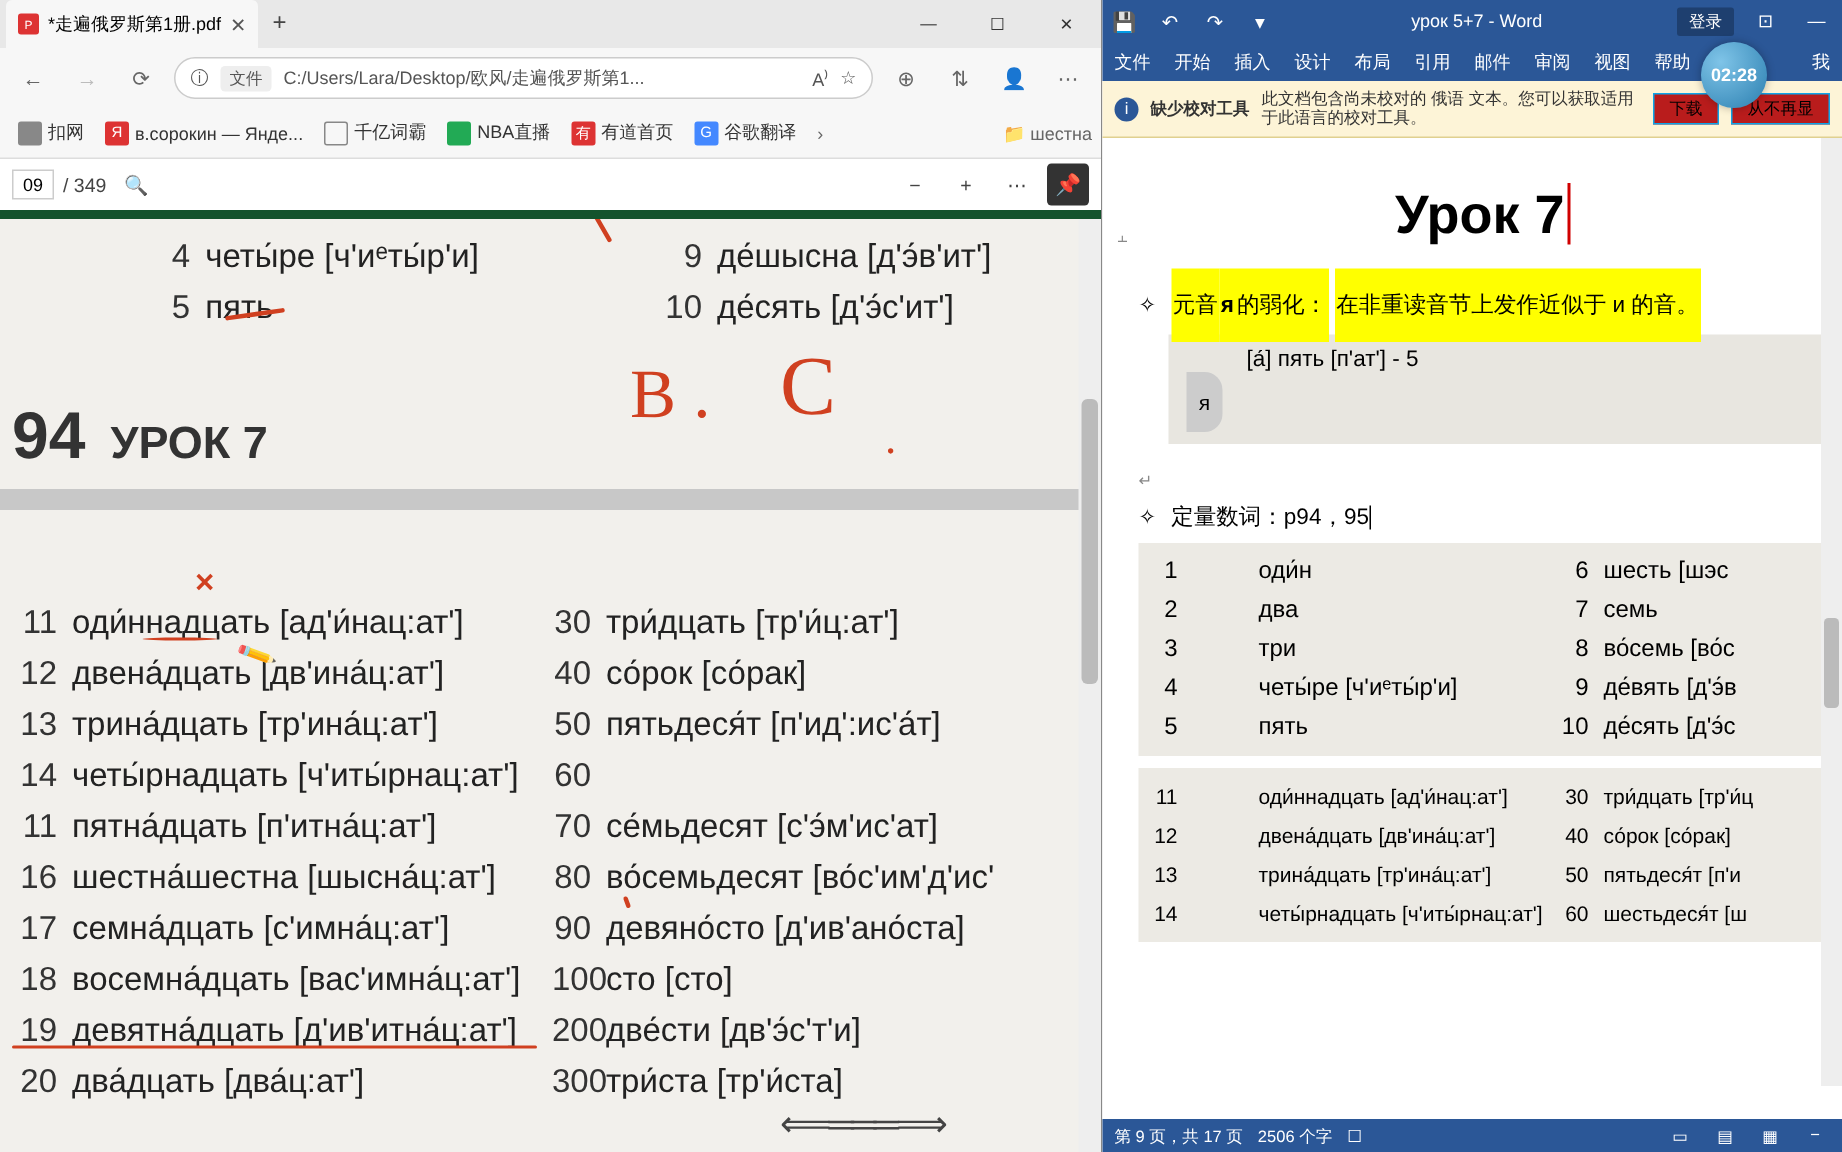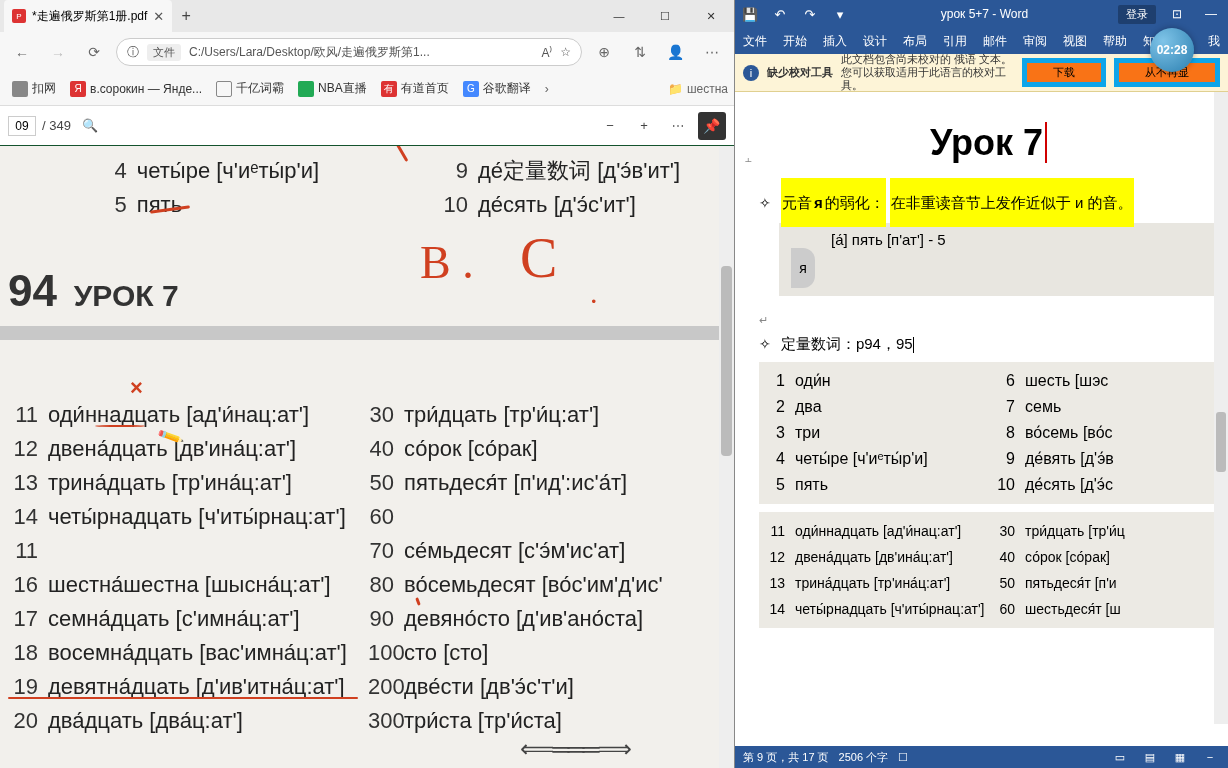--- a/index.html
+++ b/index.html
@@ -20,21 +20,21 @@
 .nav-btn { width: 28px; height: 28px; display: flex; align-items: center; justify-content: center; color: #666; font-size: 14px; border-radius: 4px; }
 .url { flex: 1; height: 28px; background: #fff; border: 1px solid #ccc; border-radius: 14px; display: flex; align-items: center; padding: 0 10px; font-size: 12px; color: #555; gap: 8px; }
 .url .file-lbl { background: #eee; padding: 1px 6px; border-radius: 3px; font-size: 11px; }
 
 .bm { height: 34px; background: #f7f7f7; border-bottom: 1px solid #ddd; display: flex; align-items: center; padding: 0 6px; font-size: 12px; color: #333; gap: 2px; }
 .bm-item { display: flex; align-items: center; gap: 4px; padding: 3px 6px; border-radius: 3px; }
 .bm-item .ic { width: 16px; height: 16px; border-radius: 2px; display: flex; align-items: center; justify-content: center; font-size: 10px; color: #fff; }
 .bm .chev { color: #666; padding: 0 6px; }
 .bm .folder { color: #666; margin-left: auto; }
 
-.pdf-bar { height: 40px; background: #fff; border-bottom: 1px solid #14532d; display: flex; align-items: center; padding: 0 8px; font-size: 13px; color: #444; gap: 6px; }
+.pdf-bar { height: 40px; background: #fff; border-bottom: 6px solid #14532d; display: flex; align-items: center; padding: 0 8px; font-size: 13px; color: #444; gap: 6px; }
 .pdf-bar input { width: 28px; border: 1px solid #ccc; text-align: center; font-size: 12px; padding: 2px; }
 .pdf-bar .spacer { flex: 1; }
 .pdf-bar .ib { width: 28px; height: 28px; display: flex; align-items: center; justify-content: center; }
 .pdf-bar .pin { background: #333; color: #fff; border-radius: 3px; font-size: 14px; }
 
 .pdf-view { flex: 1; background: #c8c8c8; overflow: hidden; position: relative; }
 .page { background: #f2f0ec; margin: 0 0 14px 0; padding: 8px 12px; font-family: Georgia, "Times New Roman", serif; color: #222; position: relative; }
 .page.top { height: 180px; }
 .page.bot { height: 430px; }
 .row { display: flex; font-size: 22px; line-height: 34px; }
@@ -55,40 +55,40 @@
 .word { width: 493px; height: 768px; display: flex; flex-direction: column; background: #fff; position: relative; }
 .w-title { height: 28px; background: #2b5797; color: #fff; display: flex; align-items: center; font-size: 12px; padding: 0 4px; gap: 8px; }
 .w-title .tbtn { width: 22px; text-align: center; font-size: 13px; }
 .w-title .tname { flex: 1; text-align: center; }
 .w-title .login { background: #1e3f6f; padding: 2px 8px; border-radius: 2px; font-size: 11px; }
 .w-title .winbox { width: 26px; text-align: center; }
 
 .ribbon { height: 26px; background: #2b5797; color: #fff; display: flex; align-items: center; font-size: 12px; }
 .ribbon .rt { padding: 0 8px; height: 100%; display: flex; align-items: center; }
 
-.clock-ovl { position: absolute; right: 34px; top: 28px; width: 44px; height: 44px; border-radius: 50%; background: radial-gradient(circle at 30% 30%, #7fc4e8, #2b7fb0); display: flex; align-items: center; justify-content: center; color: #fff; font-size: 12px; font-weight: bold; z-index: 10; box-shadow: 0 0 6px rgba(0,0,0,.3); }
+.clock-ovl { position: absolute; right: 50px; top: 28px; width: 44px; height: 44px; border-radius: 50%; background: radial-gradient(circle at 30% 30%, #7fc4e8, #2b7fb0); display: flex; align-items: center; justify-content: center; color: #fff; font-size: 12px; font-weight: bold; z-index: 10; box-shadow: 0 0 6px rgba(0,0,0,.3); }
 
 .msgbar { height: 38px; background: #fdf4d7; border-bottom: 1px solid #e0d090; display: flex; align-items: center; padding: 0 8px; font-size: 11px; color: #333; gap: 8px; }
 .msgbar .info-ic { width: 16px; height: 16px; border-radius: 50%; background: #2b5797; color: #fff; display: flex; align-items: center; justify-content: center; font-size: 11px; }
 .msgbar .msg-t { font-weight: bold; }
 .msgbar .msg-d { flex: 1; line-height: 13px; }
-.msgbar .btn { border: 5px solid #0ea5e9; background: #f97316; padding: 2px 26px; font-size: 11px; }
+.msgbar .btn { border: 1px solid #0ea5e9; background: #b91c1c; padding: 2px 10px; font-size: 11px; }
 
 .doc { flex: 1; background: #fff; overflow: hidden; padding: 20px 10px 0 24px; font-family: "Times New Roman", SimSun, serif; font-size: 15px; color: #000; position: relative; }
 .doc h1 { text-align: center; font-size: 36px; font-weight: bold; margin: 10px 0 30px; font-family: "Times New Roman", serif; }
 .doc h1 .cursor { border-right: 2px solid #d00000; padding-left: 2px; }
 .bullet-line { margin: 8px 0; }
 .dia { font-size: 14px; margin-right: 6px; }
 .hl { background: #ffff00; padding: 16px 1px; }
 .img-block { background: #e8e6e0; margin: 10px 0 18px 20px; padding: 8px 12px; font-family: Georgia, serif; font-size: 15px; }
 .img-block .ya { display: inline-block; width: 24px; height: 40px; background: #ccc; border-radius: 0 12px 12px 0; text-align: center; line-height: 40px; margin-right: 6px; vertical-align: middle; font-size: 14px; }
 .numtbl { background: #eceae4; margin: 8px 0; padding: 6px 10px; font-family: Georgia, serif; font-size: 16px; }
 .numtbl .nr { display: flex; line-height: 26px; }
 .numtbl .nc1 { width: 26px; text-align: right; padding-right: 10px; }
-.numtbl .nc2 { width: 200px; }
+.numtbl .nc2 { width: 200px; margin-left: 44px; }
 .numtbl .nc3 { width: 30px; text-align: right; padding-right: 10px; }
 .cursor-mark { display:inline-block; width:0; height:16px; border-right:1px solid #000; vertical-align: middle; }
 .para-mark { color: #888; font-size: 11px; }
 
 .status { height: 22px; background: #2b5797; color: #fff; display: flex; align-items: center; font-size: 11px; padding: 0 8px; gap: 10px; }
 .status .sp { flex: 1; }
 .status .vb { width: 20px; text-align: center; }
 .w-scroll { position: absolute; right: 0; top: 0; width: 14px; height: calc(100% - 22px); background: #eee; }
 .w-scroll .th { position: absolute; left: 2px; width: 10px; background: #bbb; border-radius: 3px; top: 320px; height: 60px; }
 </style>
@@ -178,21 +178,21 @@
               <span class="rowword">четы́ре [ч'иᵉты́р'и]</span>
             </div>
           <div class="row">
               <span class="rownum">5</span>
               <span class="rowword">пять</span>
             </div>
         </div>
         <div>
           <div class="row">
               <span class="rownum">9</span>
-              <span class="rowword">де́定量数词 [д'э́в'ит']</span>
+              <span class="rowword">де́шысна [д'э́в'ит']</span>
             </div>
           <div class="row">
               <span class="rownum">10</span>
               <span class="rowword">де́сять [д'э́с'ит']</span>
             </div>
         </div>
       </div>
       <div class="red-line" style="left:150px; top:62px; width:40px; transform:rotate(-8deg)"></div>
       <div class="red-line" style="left:392px; top:5px; width:20px; transform:rotate(60deg)"></div>
       <div class="urok"><span class="big">94</span>&nbsp;&nbsp;<span>УРОК 7</span></div>
@@ -218,20 +218,21 @@
           <div class="row">
               <span class="rownum">13</span>
               <span class="rowword">трина́дцать [тр'ина́ц:ат']</span>
             </div>
           <div class="row">
               <span class="rownum">14</span>
               <span class="rowword">четы́рнадцать [ч'иты́рнац:ат']</span>
             </div>
           <div class="row">
               <span class="rownum">11</span>
+              <span class="rowword">пятна́дцать [п'итна́ц:ат']</span>
             </div>
           <div class="row">
               <span class="rownum">16</span>
               <span class="rowword">шестна́шестна [шысна́ц:ат']</span>
             </div>
           <div class="row">
               <span class="rownum">17</span>
               <span class="rowword">семна́дцать [с'имна́ц:ат']</span>
             </div>
           <div class="row">

